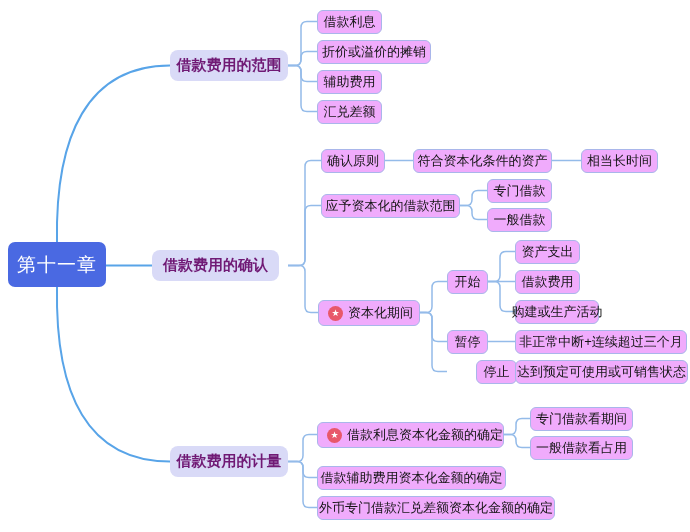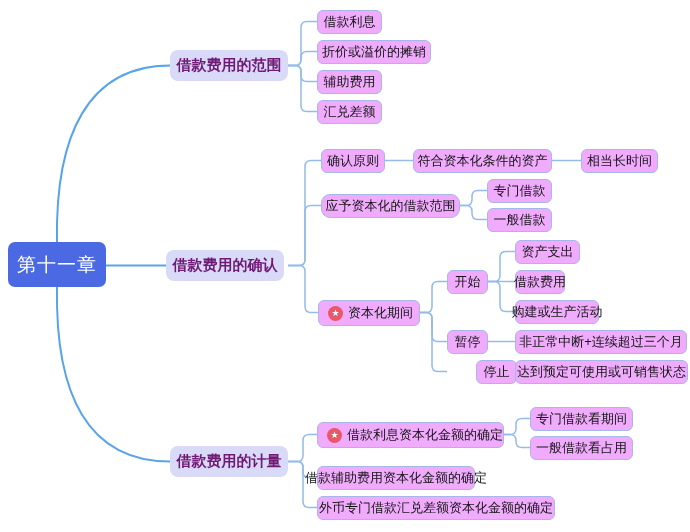--- a/index.html
+++ b/index.html
@@ -106,47 +106,47 @@
   </svg>
 
   <div class="node root" style="left:8px; top:242px; width:98px;">第十一章</div>
 
   <div class="node main" style="left:170px; top:50px; width:118px;">借款费用的范围</div>
   <div class="node child" style="left:317px; top:10px; width:65px;">借款利息</div>
   <div class="node child" style="left:317px; top:40px; width:114px;">折价或溢价的摊销</div>
   <div class="node child" style="left:317px; top:70px; width:65px;">辅助费用</div>
   <div class="node child" style="left:317px; top:100px; width:65px;">汇兑差额</div>
 
-  <div class="node main" style="left:166px; top:250px; width:118px;text-align:center;">借款费用的确认</div>
+  <div class="node main" style="left:152px; top:250px; width:127px;text-align:center;">借款费用的确认</div>
   <div class="node child" style="left:321px; top:149px; width:64px;">确认原则</div>
   <div class="node child" style="left:413px; top:149px; width:139px;">符合资本化条件的资产</div>
   <div class="node child" style="left:581px; top:149px; width:77px;">相当长时间</div>
-  <div class="node child" style="left:321px; top:194px; width:139px;border-radius:9px;">应予资本化的借款范围</div>
+  <div class="node child" style="left:321px; top:194px; width:139px;">应予资本化的借款范围</div>
   <div class="node child" style="left:487px; top:179px; width:65px;">专门借款</div>
   <div class="node child" style="left:487px; top:208px; width:65px;">一般借款</div>
 
   <div class="node child star-node" style="left:318px; top:300px; width:102px;">
     <span class="star">★</span>
     <span>资本化期间</span>
   </div>
 
   <div class="node child" style="left:447px; top:270px; width:41px;">开始</div>
   <div class="node child" style="left:515px; top:240px; width:65px;">资产支出</div>
-  <div class="node child" style="left:515px; top:270px; width:50px;">借款费用</div>
+  <div class="node child" style="left:515px; top:270px; width:65px;">借款费用</div>
   <div class="node child" style="left:515px; top:300px; width:84px;">购建或生产活动</div>
   <div class="node child" style="left:447px; top:330px; width:41px;">暂停</div>
   <div class="node child" style="left:515px; top:330px; width:172px;">非正常中断+连续超过三个月</div>
   <div class="node child" style="left:447px; top:360px; width:41px;margin-left:29px;">停止</div>
   <div class="node child" style="left:515px; top:360px; width:173px;">达到预定可使用或可销售状态</div>
 
   <div class="node main" style="left:170px; top:446px; width:118px;">借款费用的计量</div>
 
   <div class="node child star-node" style="left:317px; top:422px; width:187px;">
     <span class="star">★</span>
     <span>借款利息资本化金额的确定</span>
   </div>
 
   <div class="node child" style="left:530px; top:407px; width:103px;">专门借款看期间</div>
   <div class="node child" style="left:530px; top:436px; width:103px;">一般借款看占用</div>
-  <div class="node child" style="left:317px; top:466px; width:158px;">借款辅助费用资本化金额的确定</div>
+  <div class="node child" style="left:317px; top:466px; width:189px;">借款辅助费用资本化金额的确定</div>
   <div class="node child" style="left:317px; top:496px; width:238px;">外币专门借款汇兑差额资本化金额的确定</div>
 
 </div>
 
 </body></html>

